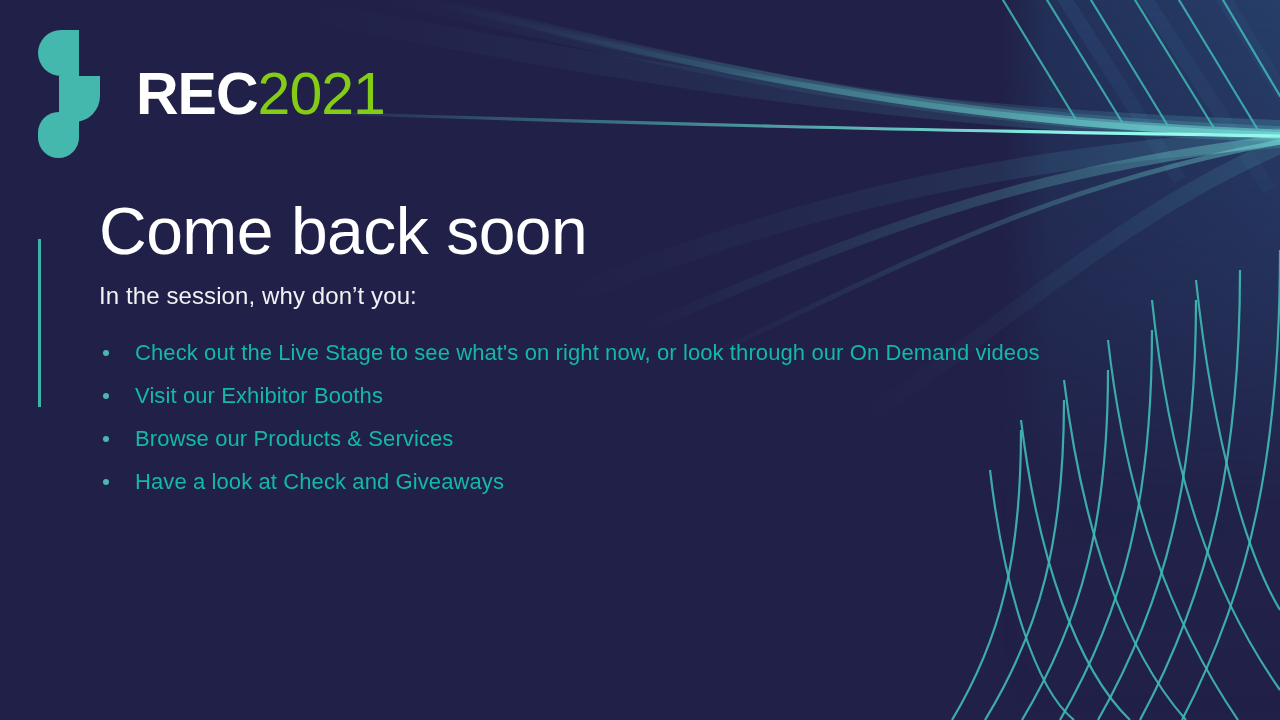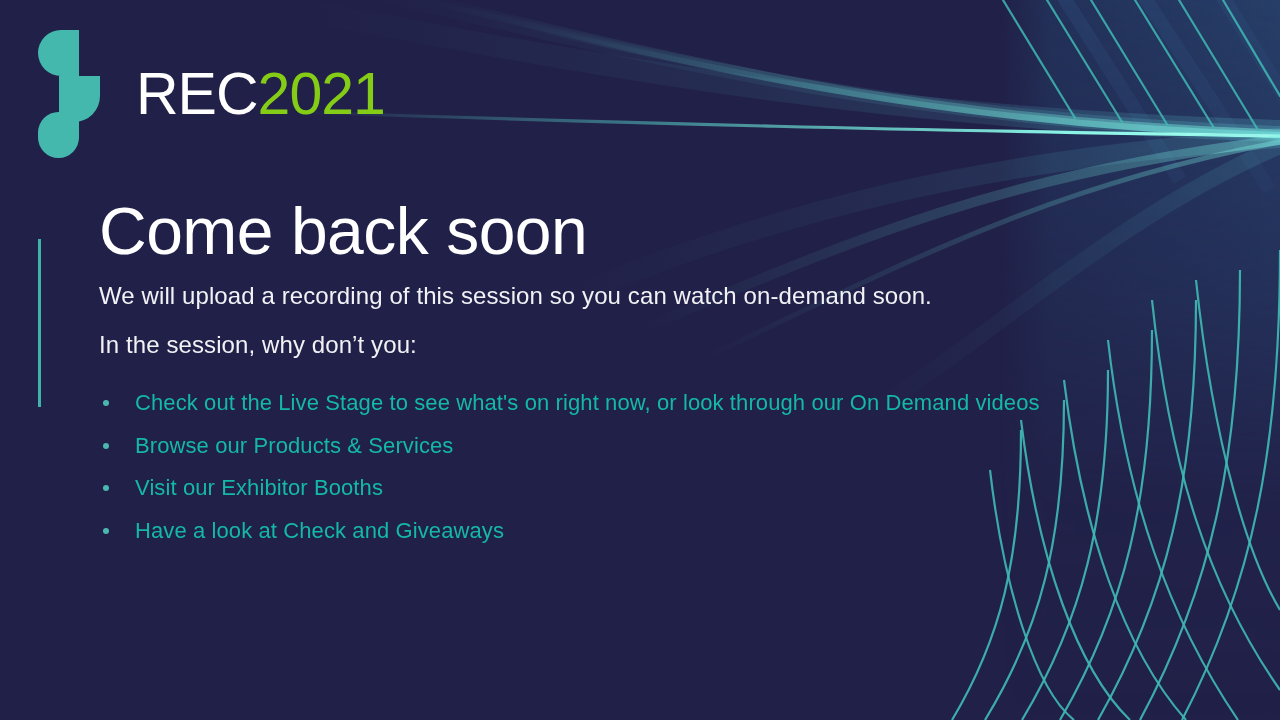--- a/index.html
+++ b/index.html
@@ -75,21 +75,21 @@
   }
   #logo-wordmark {
     margin-left: 36px;
     font-size: 59px;
     line-height: 1;
     letter-spacing: -1px;
     white-space: nowrap;
   }
   #logo-wordmark .wm-rec {
     color: #ffffff;
-    font-weight: normal;
+    font-weight: bold;
   }
   #logo-wordmark .wm-year {
     color: #84cc16;
     font-weight: 300;
   }
 
   
   #accent-bar {
     position: absolute;
     left: 38px;
@@ -265,35 +265,34 @@
     <div id="logo-wordmark">
       <span class="wm-rec">REC</span><span class="wm-year">2021</span>
     </div>
   </div>
 
   <div id="accent-bar"></div>
 
   <div id="content">
     <h1 id="page-title">Come back soon</h1>
 
-    <p class="body-line">We will upload a recording of this session so you can watch on-demand soon.</p>
     <p class="body-line">In the session, why don’t you:</p>
 
     <ul id="bullet-list">
       <li>
         <span class="bullet-dot"></span>
         <span>Check out the Live Stage to see what's on right now, or look through our On Demand videos</span>
       </li>
       <li>
         <span class="bullet-dot"></span>
+        <span>Visit our Exhibitor Booths</span>
+      </li>
+      <li>
+        <span class="bullet-dot"></span>
         <span>Browse our Products &amp; Services</span>
-      </li>
-      <li>
-        <span class="bullet-dot"></span>
-        <span>Visit our Exhibitor Booths</span>
       </li>
       <li>
         <span class="bullet-dot"></span>
         <span>Have a look at Check and Giveaways</span>
       </li>
     </ul>
   </div>
 
 </div>
 

